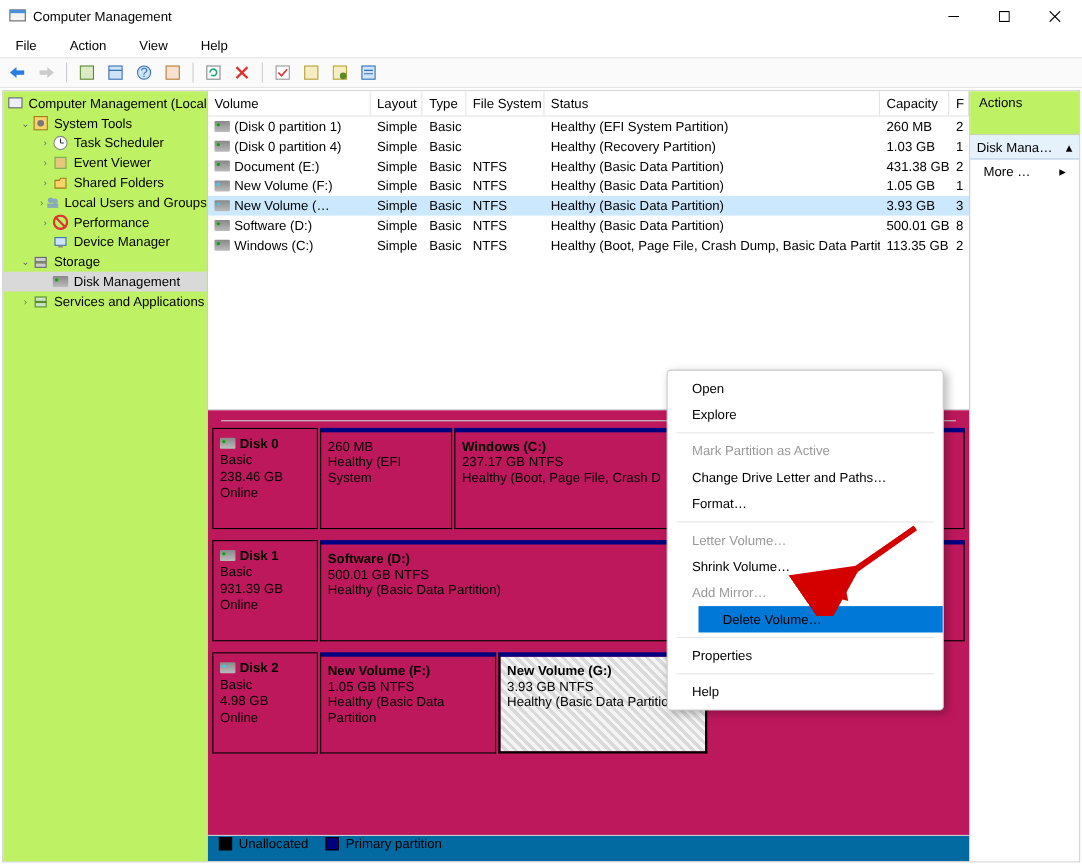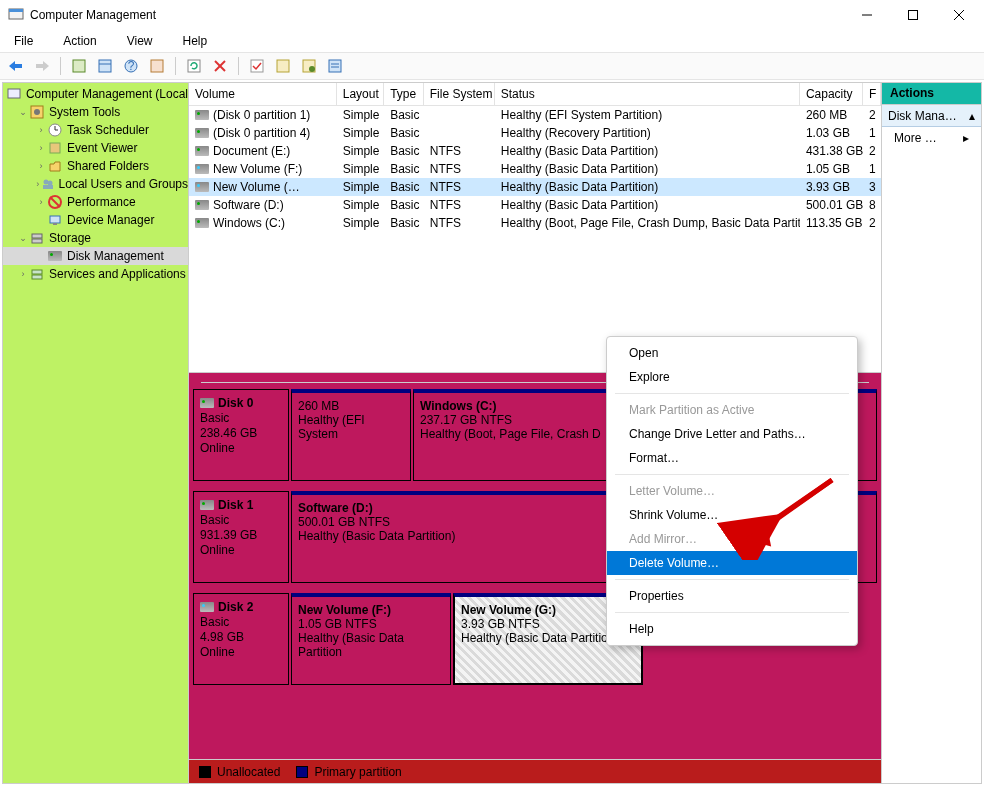--- a/index.html
+++ b/index.html
@@ -49,34 +49,34 @@
 .disk-row { display: flex; margin: 0 4px 10px 4px; height: 92px; }
 .disk-label { width: 96px; border: 1px solid #000; padding: 6px; display:flex; flex-direction:column; gap:1px; }
 .disk-label .dname { font-weight: bold; display:flex; align-items:center; gap:4px;}
 .disk-parts { flex: 1; display: flex; }
 .disk-part { border: 1px solid #000; border-top: 4px solid #00007f; padding: 6px; margin-left: 2px; overflow:hidden;}
 .disk-part .pname { font-weight: bold; }
 .disk-part.small { flex: 0 0 120px; }
 .disk-part.half { flex: 1; }
 .disk-part.selected { background: repeating-linear-gradient(45deg, #f4f4f4, #f4f4f4 3px, #dadada 3px, #dadada 6px); border:2px solid #000; border-top:4px solid #00007f;}
 
-.legend { height: 24px; border-top: 1px solid #ccc; display: flex; align-items: center; padding: 0 10px; gap: 16px; background:#b91c1c;}
+.legend { height: 24px; border-top: 1px solid #ccc; display: flex; align-items: flex-start; padding: 0 10px; gap: 16px; background:#0369a1;}
 .legend-item { display: flex; align-items: center; gap: 6px; }
 .legend-box { width: 12px; height: 12px; border:1px solid #000;}
 
 .actions-pane { width: 100px; border-left: 1px solid #ccc; background:#fff; }
-.actions-header { background: #14b8a6; height: 22px; border-bottom: 1px solid #ccc; padding: 3px 8px; font-weight: bold; }
+.actions-header { background: #bef264; height: 40px; border-bottom: 1px solid #ccc; padding: 3px 8px; font-weight: normal; }
 .actions-sect { background: #e5f1fb; height: 22px; padding: 3px 6px; display: flex; align-items: center; justify-content: space-between; border-bottom:1px solid #b5cde4;}
 .actions-item { padding: 4px 12px; display:flex; align-items:center; justify-content:space-between;}
 
 
 .context-menu { position: absolute; left: 606px; top: 336px; width: 252px; background: #fff; border: 1px solid #ccc; box-shadow: 3px 3px 8px rgba(0,0,0,0.25); border-radius:4px; padding: 4px 0; z-index:100;}
 .context-menu .mi { height: 24px; padding: 0 22px; display: flex; align-items: center; }
 .context-menu .mi.disabled { color: #999; }
-.context-menu .mi.selected { background: #0078d7; color: #ffffff; }
+.context-menu .mi.selected { background: #0078d7; color: #000000; margin-left: 28px; }
 .context-menu .sep { height: 1px; background: #e5e5e5; margin: 4px 8px; }
 
 .arrow-anno { position: absolute; left: 712px; top: 470px; z-index:101; pointer-events:none;}
 
 .drive-icon { width:14px; height:10px; display:inline-block; background:linear-gradient(#888,#bbb); border-radius:1px; position:relative;}
 .drive-icon::after{content:""; position:absolute; left:2px; top:2px; width:3px; height:3px; background:#0a0; border-radius:50%;}
 .drive-icon.blue::after{ background:#3cf;}
 </style>
 </head>
 <body>

